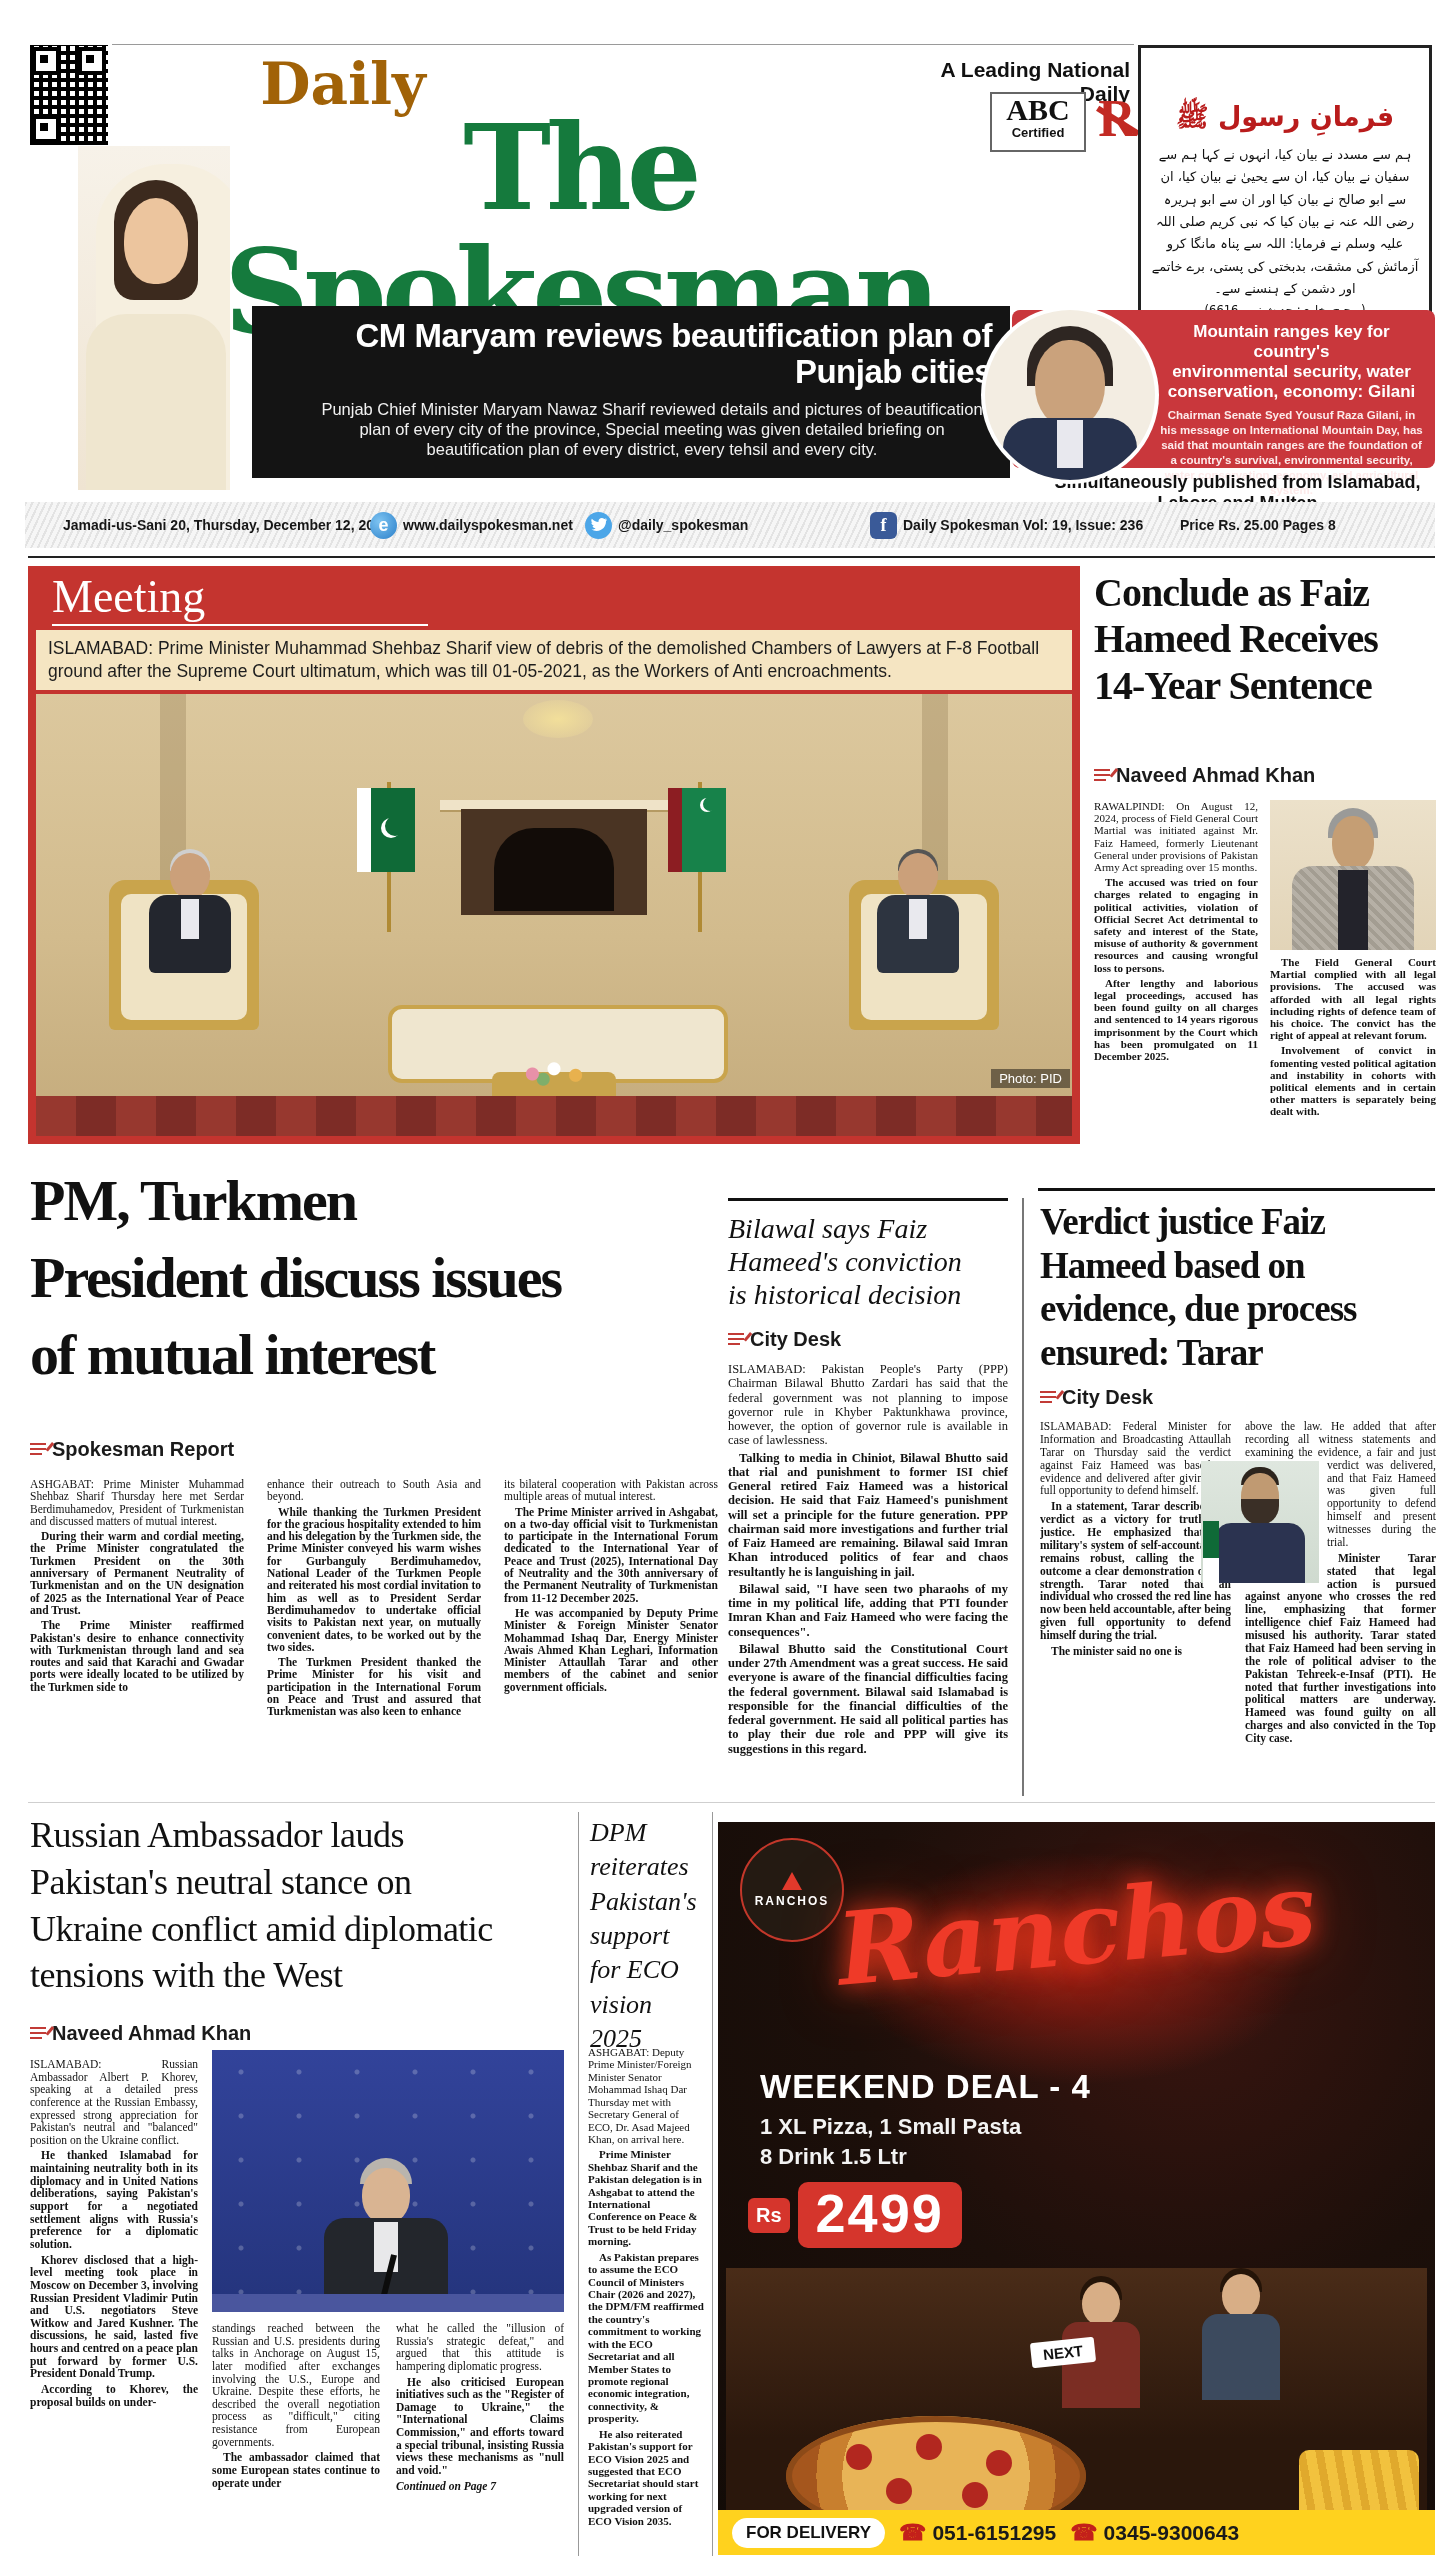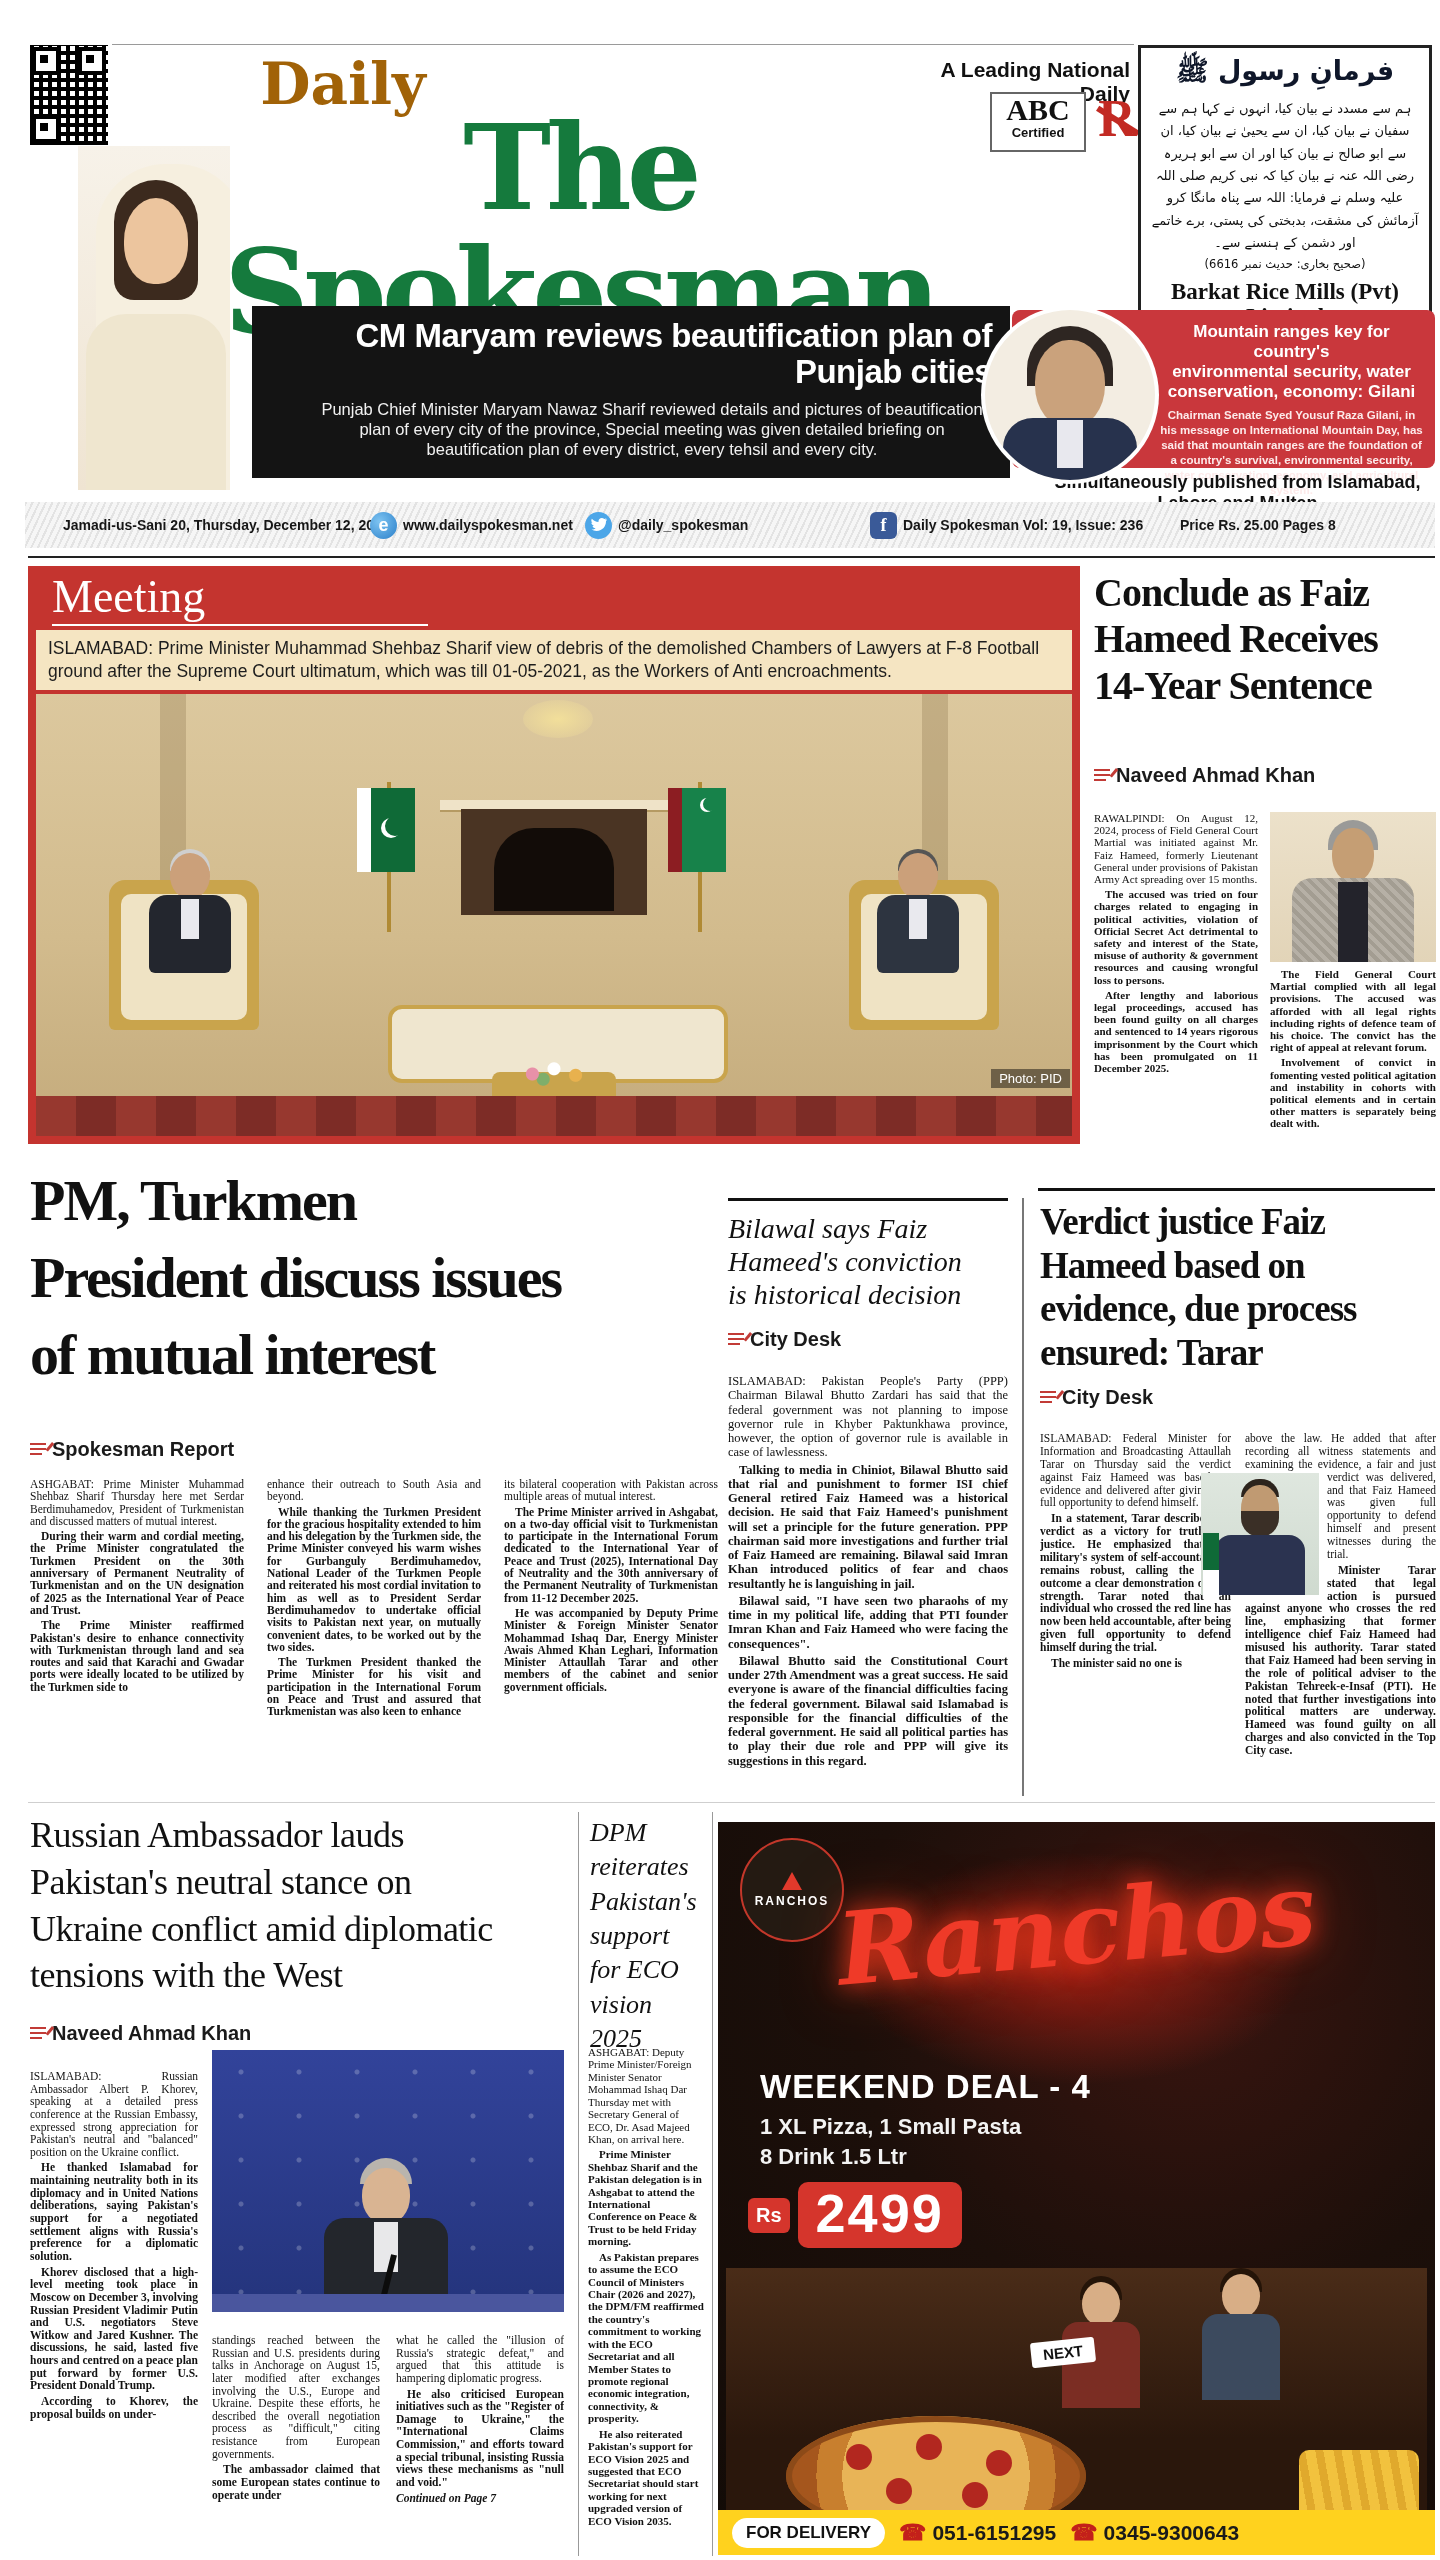--- a/index.html
+++ b/index.html
@@ -1,18 +1,18 @@
 <!DOCTYPE html>
 <html><head>
 <meta charset="utf-8">
 <style>
   html,body{margin:0;padding:0;}
   body{width:1440px;height:2560px;position:relative;background:#fff;font-family:"Liberation Serif",serif;color:#111;overflow:hidden;}
   .a{position:absolute;}
-  .jus{text-align:justify;margin-top:12px;}
+  .jus{text-align:justify;}
   p{margin:0 0 3px 0;}
   p.ind{text-indent:11px;font-weight:bold;}
 
   
   #qr{left:30px;top:45px;width:78px;height:100px;background-image:
       repeating-linear-gradient(0deg,#000 0 4px,transparent 4px 9px),
       repeating-linear-gradient(90deg,#000 0 4px,#fff 4px 9px);outline:2px solid #fff;}
   .qr-eye{position:absolute;width:20px;height:20px;border:4px solid #000;background:#fff;}
   .qr-eye i{position:absolute;left:4px;top:4px;width:8px;height:8px;background:#000;display:block;}
   #topline{left:112px;top:44px;width:1022px;height:1px;background:#9a9a9a;}
@@ -25,21 +25,21 @@
   #rlogo{left:1090px;top:90px;width:54px;height:60px;font:bold 52px "Liberation Serif",serif;color:#c22a23;text-align:center;line-height:58px;}
   #rlogo::after{content:"";position:absolute;left:4px;top:28px;width:48px;height:6px;background:#c22a23;transform:rotate(32deg);}
   #maryam{left:78px;top:146px;width:152px;height:344px;background:linear-gradient(180deg,#f7f2e9,#efe4d2);overflow:hidden;}
   .mar-scarf{position:absolute;left:18px;top:18px;width:150px;height:330px;background:#f6efdf;border-radius:70px 70px 0 0;}
   .mar-hair{position:absolute;left:36px;top:34px;width:84px;height:120px;background:#3c2a1e;border-radius:42px 42px 20px 20px;}
   .mar-face{position:absolute;left:46px;top:52px;width:64px;height:86px;background:#ecc59e;border-radius:50% 50% 46% 46%;}
   .mar-dress{position:absolute;left:8px;top:168px;width:140px;height:180px;background:#efe6cf;border-radius:40px 40px 0 0;}
 
   
   #urdubox{left:1138px;top:45px;width:294px;height:282px;border:3px solid #222;background:#fff;padding:6px 10px;box-sizing:border-box;text-align:center;}
-  #urdutitle{font:bold 27px "DejaVu Sans",sans-serif;direction:rtl;color:#0f172a;}
+  #urdutitle{font:bold 27px "DejaVu Sans",sans-serif;direction:rtl;color:#b91c1c;margin-top:46px;}
   #urdulines{direction:rtl;font:13px/1.72 "DejaVu Sans",sans-serif;margin-top:4px;color:#111;}
   #urduref{direction:rtl;font:11.5px "DejaVu Sans",sans-serif;margin-top:2px;}
   #barkat{font:bold 23px/1.1 "Liberation Serif",serif;margin-top:8px;}
 
   
   #banner{left:252px;top:306px;width:758px;height:172px;background:#141414;color:#fff;box-sizing:border-box;padding:12px 18px 8px 60px;}
   #banner .h{font:bold 33px/1.1 "Liberation Sans",sans-serif;text-align:right;letter-spacing:-0.5px;}
   #banner .b{font:16.5px/1.22 "Liberation Sans",sans-serif;text-align:center;margin-top:8px;color:#f1f1f1;}
 
   

